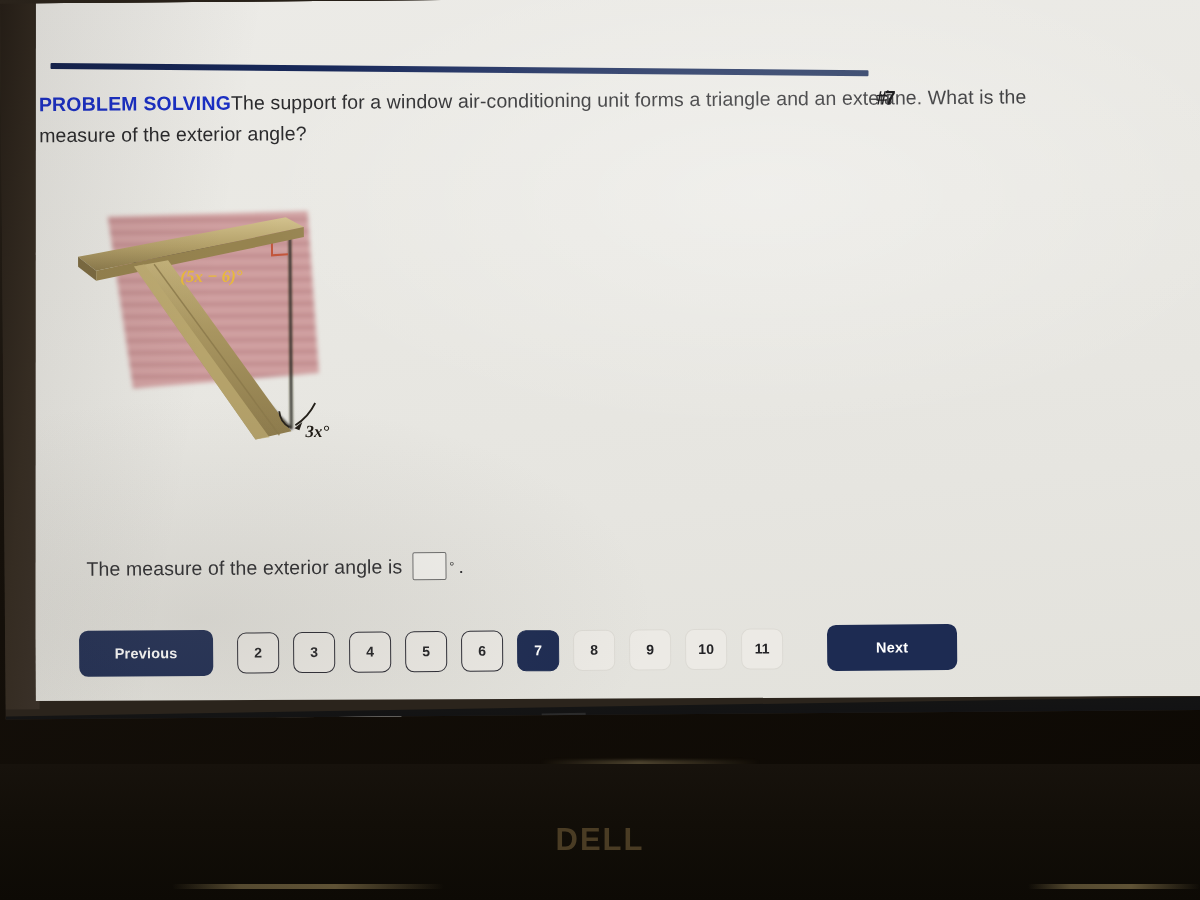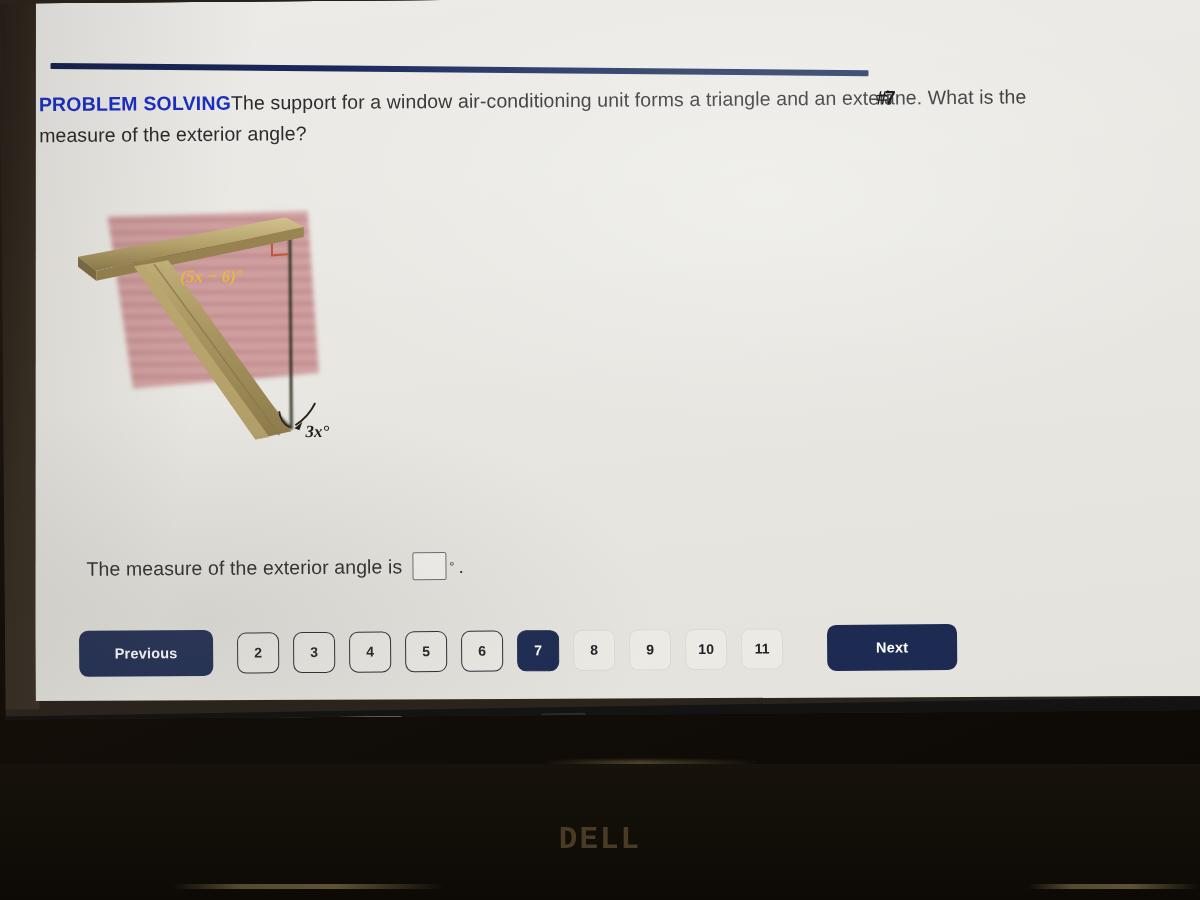--- a/index.html
+++ b/index.html
@@ -270,21 +270,21 @@
   }
   #dell {
     position: absolute;
     left: 0; right: 0;
     top: 58px;
     text-align: center;
     font-size: 31px;
     font-weight: bold;
     letter-spacing: 2px;
     color: #4a3c24;
-    font-family: Liberation Mono, monospace;
+    font-family: Liberation Sans, sans-serif;
   }
   .hinge {
     position: absolute;
     height: 5px;
     background: linear-gradient(90deg, rgba(120,104,70,0) 0%, #6d5f3e 25%, #7a6a45 60%, rgba(120,104,70,0) 100%);
     border-radius: 3px;
     opacity: 0.75;
   }
   .hinge.h1 { left: 172px; top: 884px; width: 272px; }
   .hinge.h2 { left: 1028px; top: 884px; width: 172px; }

